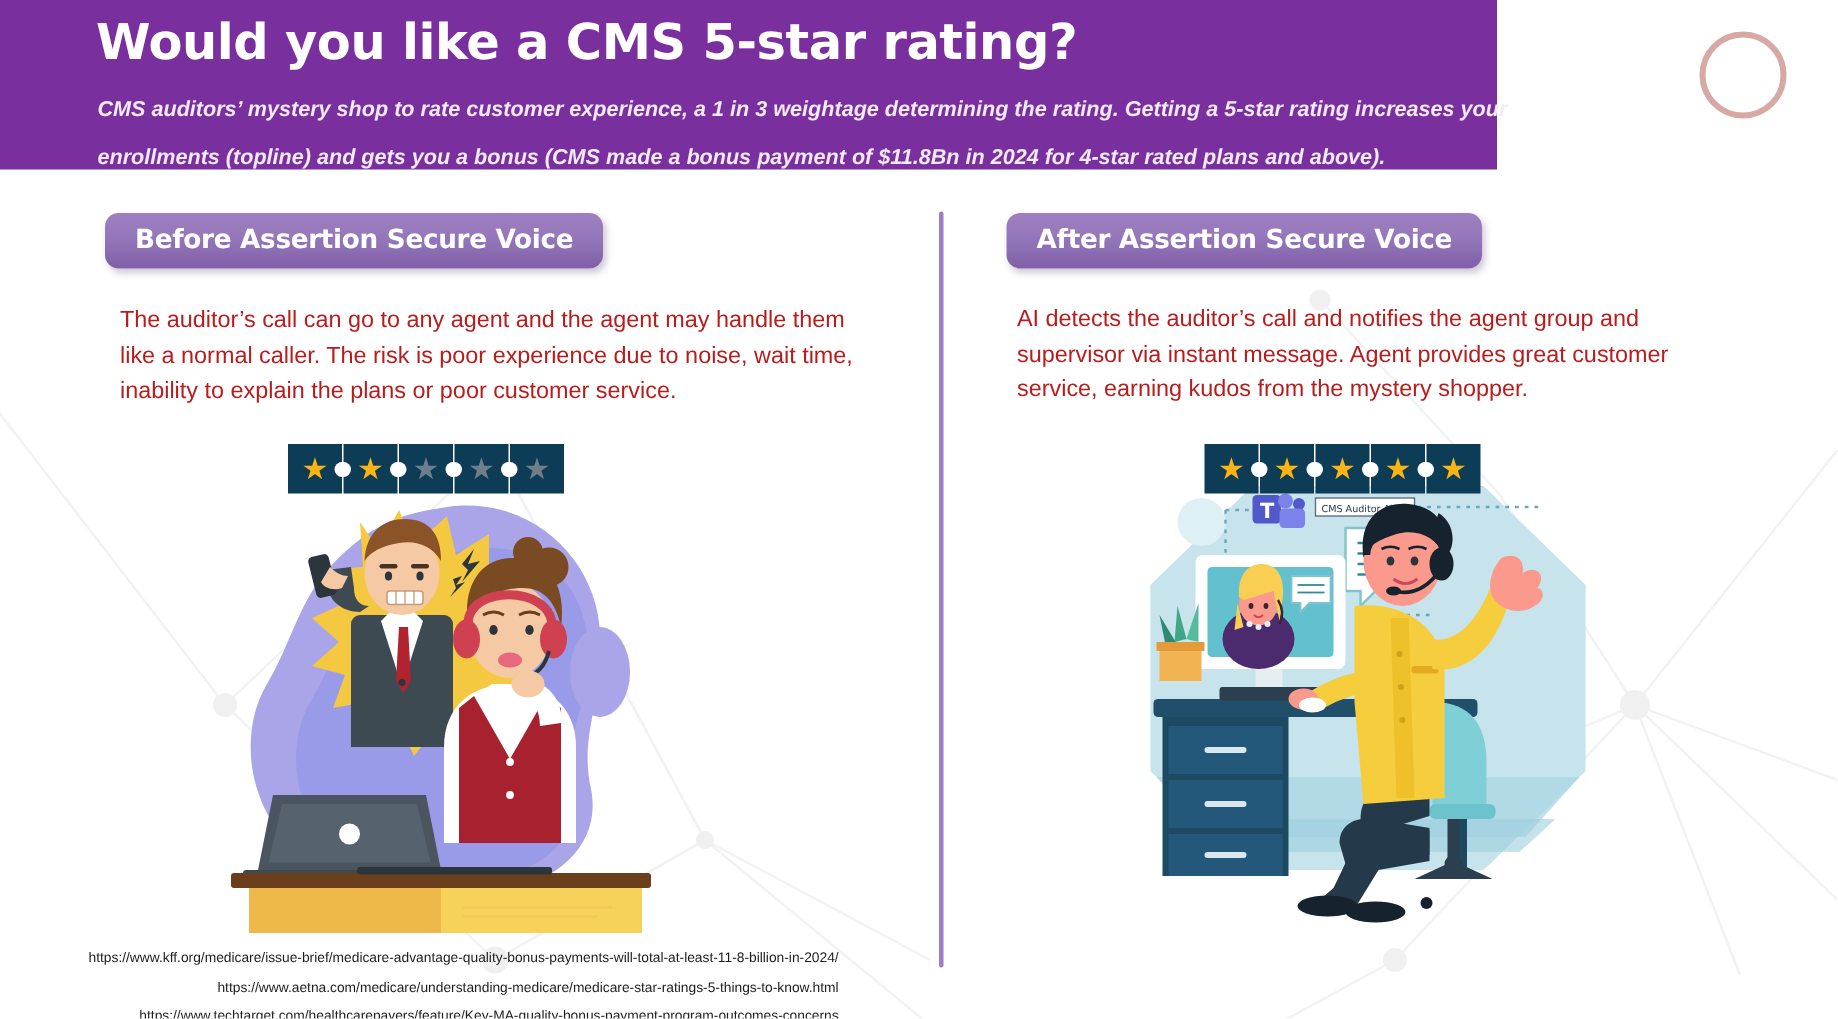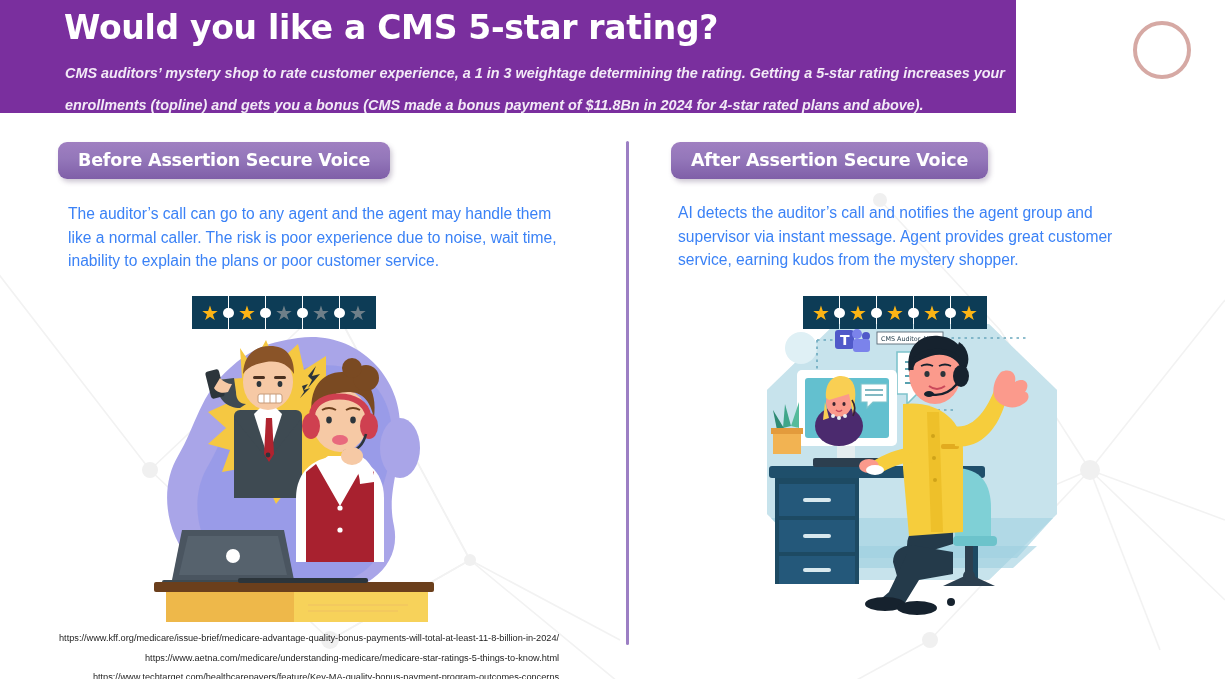--- a/index.html
+++ b/index.html
@@ -14,21 +14,20 @@
   #slide{position:relative;width:1225px;height:679px;overflow:hidden;background:#fff;}
 
   
   .bg-net{position:absolute;inset:0;z-index:0;pointer-events:none;}
 
   
   .header{
     position:absolute;left:0;top:0;width:998px;height:113px;
     background:#7a2f9e;
     z-index:5;
-    padding-left:18px;
   }
   .header-title{
     position:absolute;left:64px;top:8px;
     font-family:"DejaVu Sans", sans-serif;
     font-size:33px;font-weight:700;color:#ffffff;
     letter-spacing:-0.3px;white-space:nowrap;
   }
   .header-sub{
     position:absolute;left:65px;top:57px;width:1000px;
     font-family:"Liberation Sans", sans-serif;
@@ -42,42 +41,42 @@
   }
 
   
   .divider{
     position:absolute;left:626px;top:141px;width:3px;height:504px;
     background:#9c7fc4;border-radius:2px;z-index:3;
   }
 
   
   .panel{position:absolute;top:113px;height:566px;z-index:2;}
-  .panel.left{left:0;width:626px;}
+  .panel.left{left:12px;width:626px;}
   .panel.right{left:629px;width:635px;}
 
   .badge{
     position:absolute;top:29px;
     display:inline-block;
     padding:8px 20px 9px 20px;
     border-radius:9px;
     background:linear-gradient(180deg,#9f7fc1 0%,#9477ba 45%,#7f5fa8 100%);
     color:#ffffff;
     font-family:"DejaVu Sans", sans-serif;
     font-size:17.5px;font-weight:700;
     letter-spacing:-0.2px;white-space:nowrap;
     box-shadow:2px 3px 5px rgba(90,70,110,0.30);
   }
   .panel.left  .badge{left:58px;}
   .panel.right .badge{left:42px;}
 
   .body-text{
     position:absolute;
     font-family:"Liberation Sans", sans-serif;
-    font-size:15.6px;line-height:23.5px;color:#3b82f6;
+    font-size:15.6px;line-height:23.5px;color:#b91c1c;
   }
   .panel.left  .body-text{left:68px;top:89px;width:510px;}
   .panel.right .body-text{left:49px;top:88px;width:485px;}
 
   
   .stars{position:absolute;display:flex;gap:1px;z-index:4;}
   .stars.left-stars{left:192px;top:296px;}
   .stars.right-stars{left:803px;top:296px;}
   .star-tile{
     width:36px;height:33px;background:#0d3c56;

